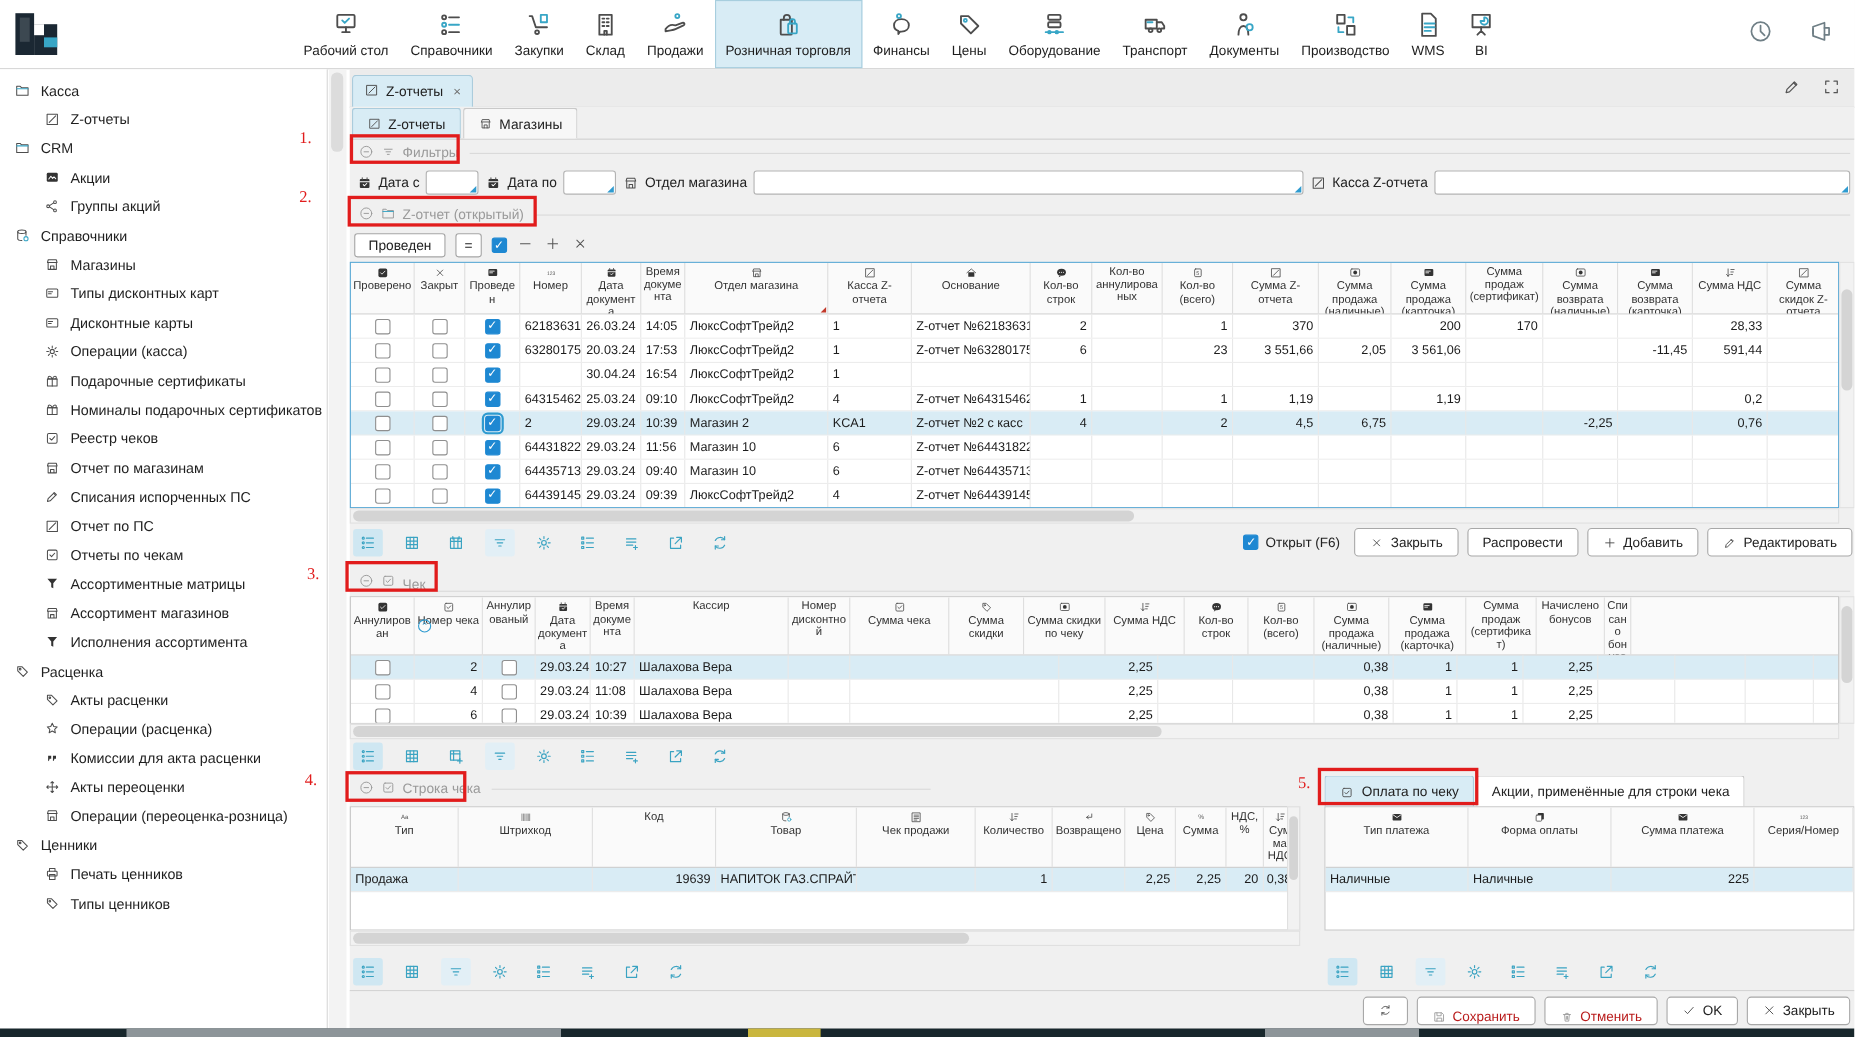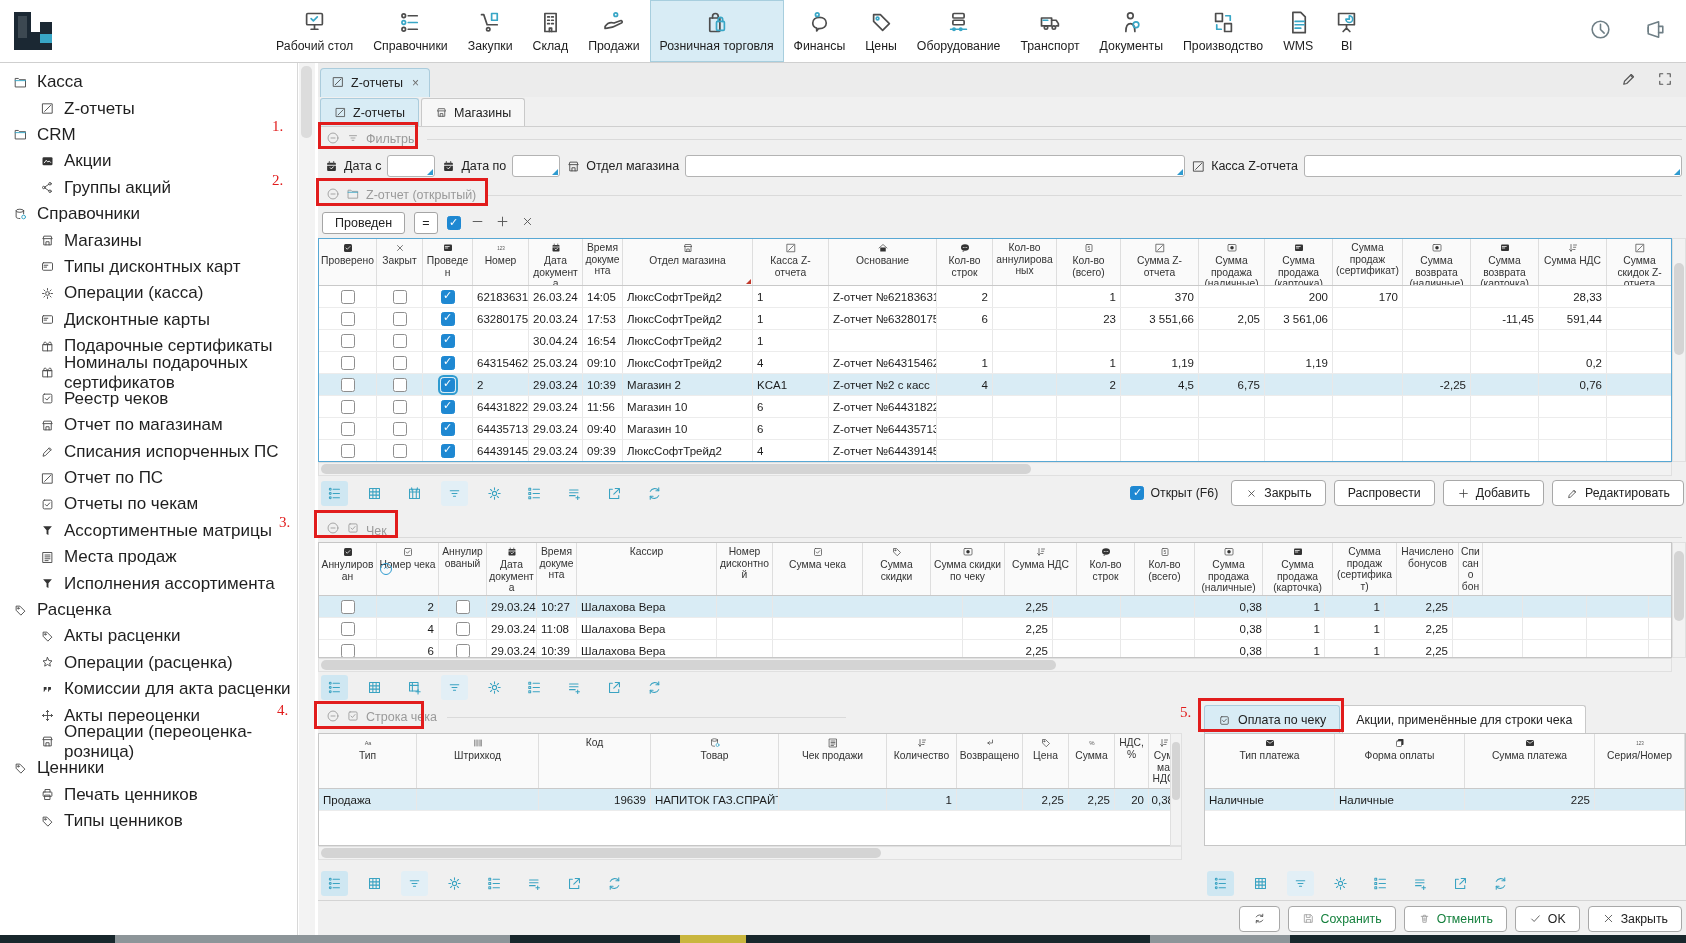--- a/index.html
+++ b/index.html
@@ -15,21 +15,21 @@
   #topmenu{display:flex;margin-left:212px;height:100%;align-items:stretch;}
   .mi{display:flex;flex-direction:column;align-items:center;justify-content:center;gap:3px;
       padding:0 9px;font-size:12.3px;color:#1d1d1d;border:1px solid transparent;cursor:pointer;white-space:nowrap;}
   .mi svg{width:27px;height:27px;}
   .mi.active{background:#d8ecf5;border-color:#a7cede;}
   #topright{margin-left:auto;margin-right:18px;display:flex;gap:30px;}
   #topright svg{width:25px;height:25px;stroke:#6f7f86;}
   
   #sidebar{position:absolute;top:63px;left:0;width:298px;height:872px;background:#fff;
            border-right:1px solid #d8d8d8;padding-top:6px;overflow:hidden;box-sizing:border-box;}
-  .si{display:flex;align-items:center;gap:9px;height:26.4px;font-size:17px;color:#1f1f1f;cursor:pointer;}
+  .si{display:flex;align-items:center;gap:9px;height:26.4px;font-size:13px;color:#1f1f1f;cursor:pointer;}
   .si.l0{padding-left:13px;} .si.l1{padding-left:40px;}
   .si svg{width:15px;height:15px;flex:none;}
   #sbscroll{position:absolute;left:299px;top:63px;width:16px;height:872px;background:#f3f3f3;}
   .sbthumb{position:absolute;left:2px;top:3px;width:11px;height:72px;background:#dcdcdc;border-radius:5px;}
   
   #main{position:absolute;left:318px;top:63px;width:1368px;height:872px;background:#f0f0f0;}
   #tabbar{position:absolute;top:0;left:0;right:0;height:34px;background:#ececec;border-bottom:1px solid #c9c9c9;}
   .wtab{position:absolute;left:2px;bottom:-1px;height:28px;display:flex;align-items:center;gap:6px;
         padding:0 10px;background:#d8ecf5;border:1px solid #abccdc;border-bottom:1px solid #d8ecf5;
         border-radius:4px 4px 0 0;font-size:12.5px;cursor:pointer;}
@@ -99,21 +99,21 @@
   #toolbar1{top:415px;left:3px;right:2px;height:30px;}
   #toolbar2{top:610px;left:3px;height:28px;}
   #toolbar3{top:806px;left:3px;height:28px;}
   #paybar{top:806px;left:889px;height:28px;}
   .ti{width:27px;height:25px;display:flex;align-items:center;justify-content:center;border-radius:3px;cursor:pointer;flex:none;}
   .ti svg{width:17px;height:17px;} .ti svg *{stroke:#3aa3c2;}
   .ti.on{background:#cfe7f2;} .ti.lt{background:#e2eff6;}
   .btn{height:24px;display:flex;align-items:center;gap:6px;background:#fff;border:1px solid #a8a8a8;
        border-radius:4px;padding:0 13px;font-size:12.3px;color:#222;cursor:pointer;white-space:nowrap;}
   .btn svg{width:13px;height:13px;stroke:#444;}
-  .btn.dis{color:#15803d;} .btn.dis svg{stroke:#9b9b9b;}
+  .btn.dis{color:#b91c1c;align-items:flex-end;} .btn.dis svg{stroke:#9b9b9b;}
   .opencb{display:flex;align-items:center;gap:6px;font-size:12.3px;margin-left:auto;cursor:pointer;}
   #btns1{display:flex;gap:8px;}
   #paytabs{position:absolute;top:640px;left:886px;width:482px;height:31px;display:flex;align-items:flex-end;gap:2px;}
   .ptab{height:29px;display:flex;align-items:center;gap:7px;padding:0 13px;font-size:12.4px;background:#fff;
         border:1px solid #c9c9c9;border-bottom: none;border-radius:3px 3px 0 0;cursor:pointer;box-sizing:border-box;white-space:nowrap;}
   .ptab.active{background:#d8ecf5;border-color:#abccdc;}
   .ptab svg{width:13px;height:13px;}
   #bottombar{position:absolute;top:837px;left:0;right:0;height:35px;background:#f0f0f0;border-top:1px solid #d4d4d4;
              display:flex;align-items:center;justify-content:flex-end;gap:8px;padding-right:4px;}
   
@@ -319,34 +319,34 @@
       </div>
       <div class="si l1">
         <svg class="ic " viewBox="0 0 24 24">
           <rect x="4" y="6" width="16" height="12" rx="1.5"></rect>
           <path d="M6.5 10h6M6.5 13h4"></path>
         </svg>
         <span>Типы дисконтных карт</span>
       </div>
       <div class="si l1">
         <svg class="ic " viewBox="0 0 24 24">
+          <rect x="4" y="6" width="16" height="12" rx="1.5"></rect>
+          <path d="M6.5 10h6M6.5 13h4"></path>
+        </svg>
+        <span>Дисконтные карты</span>
+      </div>
+      <div class="si l1">
+        <svg class="ic " viewBox="0 0 24 24">
           <circle cx="12" cy="12" r="3"></circle>
           <path d="M12 4v2.5M12 17.5V20M4 12h2.5M17.5 12H20M6.3 6.3l1.8 1.8M15.9 15.9l1.8 1.8M17.7 6.3l-1.8 1.8M8.1 15.9l-1.8 1.8"></path>
         </svg>
         <span>Операции (касса)</span>
       </div>
       <div class="si l1">
         <svg class="ic " viewBox="0 0 24 24">
-          <rect x="4" y="6" width="16" height="12" rx="1.5"></rect>
-          <path d="M6.5 10h6M6.5 13h4"></path>
-        </svg>
-        <span>Дисконтные карты</span>
-      </div>
-      <div class="si l1">
-        <svg class="ic " viewBox="0 0 24 24">
           <rect x="5" y="9" width="14" height="10"></rect>
           <path d="M5 9h14M12 9v10M9 9C7 9 6 8 6 6.8 6 5.7 7 5 8 5c1.6 0 3 1.8 4 4 1-2.2 2.4-4 4-4 1 0 2 .7 2 1.8C18 8 17 9 15 9"></path>
         </svg>
         <span>Подарочные сертификаты</span>
       </div>
       <div class="si l1">
         <svg class="ic " viewBox="0 0 24 24">
           <rect x="5" y="9" width="14" height="10"></rect>
           <path d="M5 9h14M12 9v10M9 9C7 9 6 8 6 6.8 6 5.7 7 5 8 5c1.6 0 3 1.8 4 4 1-2.2 2.4-4 4-4 1 0 2 .7 2 1.8C18 8 17 9 15 9"></path>
         </svg>
@@ -387,24 +387,23 @@
         <span>Отчеты по чекам</span>
       </div>
       <div class="si l1">
         <svg class="ic " viewBox="0 0 24 24">
           <path d="M5 5h14l-5.5 6.5V19l-3-1.5v-6z" fill="#333" stroke="none"></path>
         </svg>
         <span>Ассортиментные матрицы</span>
       </div>
       <div class="si l1">
         <svg class="ic " viewBox="0 0 24 24">
-          <rect x="5" y="4" width="14" height="16"></rect>
-          <path d="M8 8h8M8 11h8M8 14h8M8 17h5"></path>
-        </svg>
-        <span>Места продаж</span>
+          <path d="M5 9l1.2-4h11.6L19 9M6 10v9h12v-9M9.5 19v-5h5v5M5 9h14"></path>
+        </svg>
+        <span>Ассортимент магазинов</span>
       </div>
       <div class="si l1">
         <svg class="ic " viewBox="0 0 24 24">
           <path d="M5 5h14l-5.5 6.5V19l-3-1.5v-6z" fill="#333" stroke="none"></path>
         </svg>
         <span>Исполнения ассортимента</span>
       </div>
       <div class="si l0">
         <svg class="ic " viewBox="0 0 24 24">
           <path d="M5 11V5h6l8 8-6 6z"></path>

